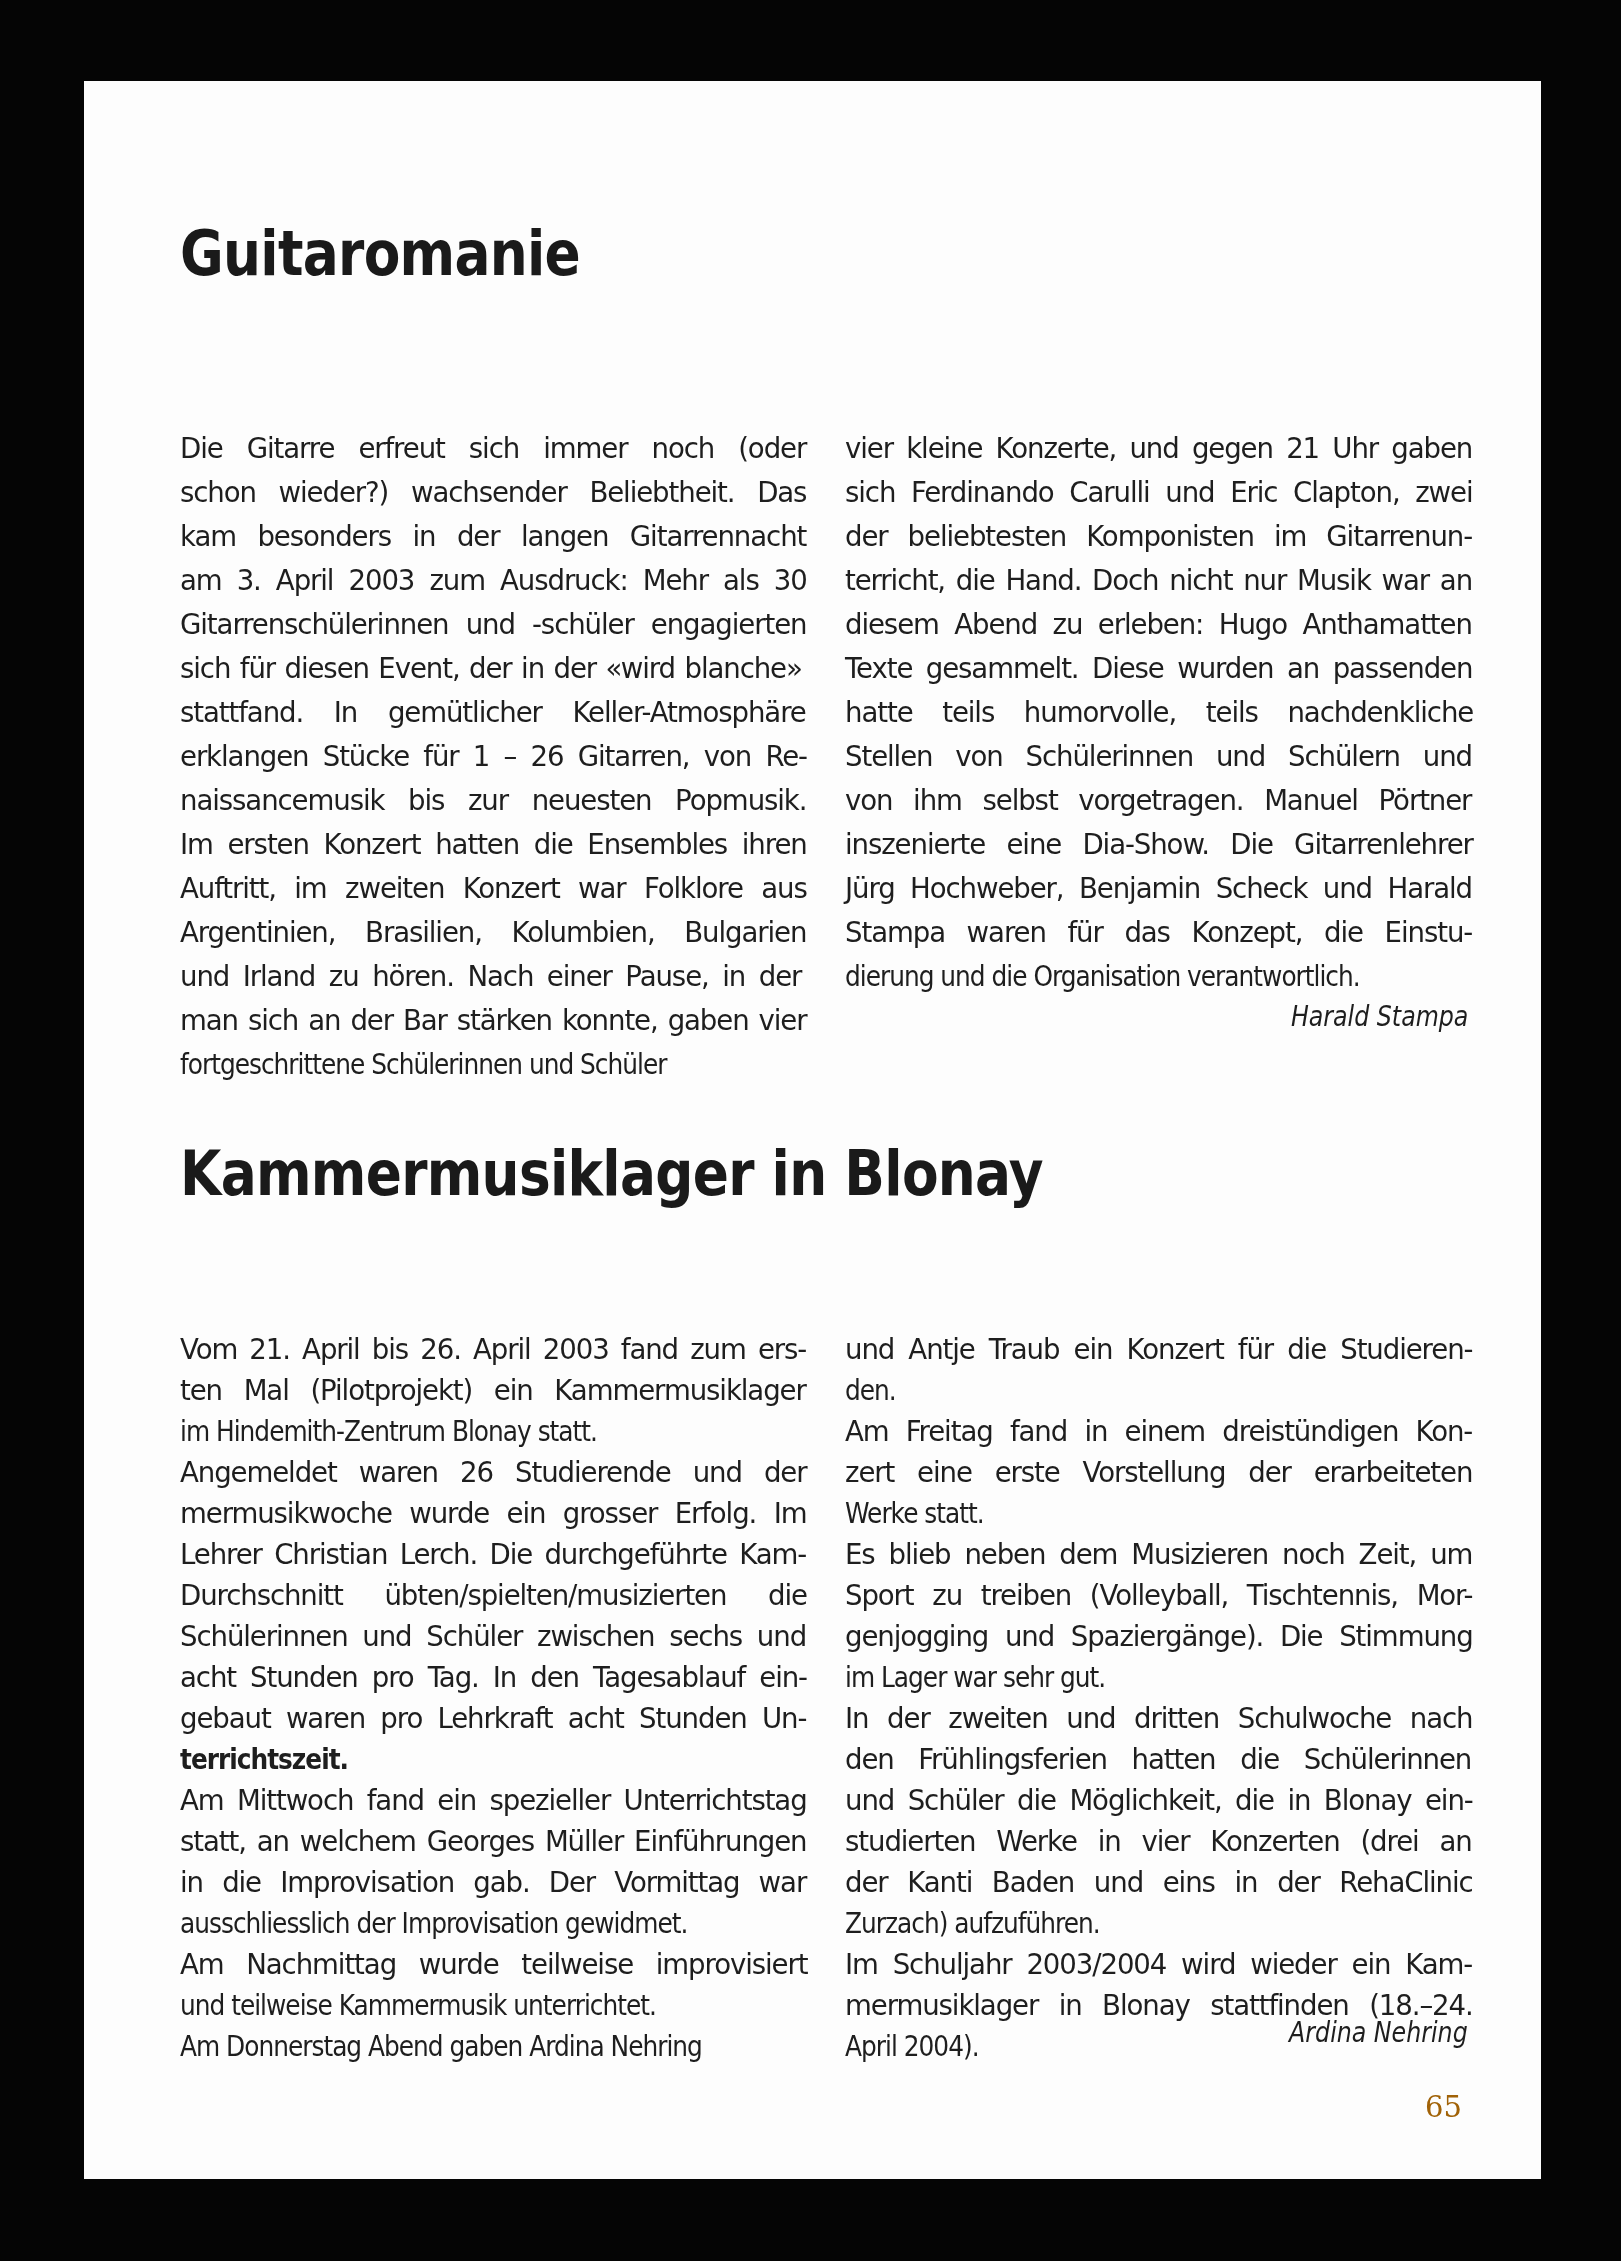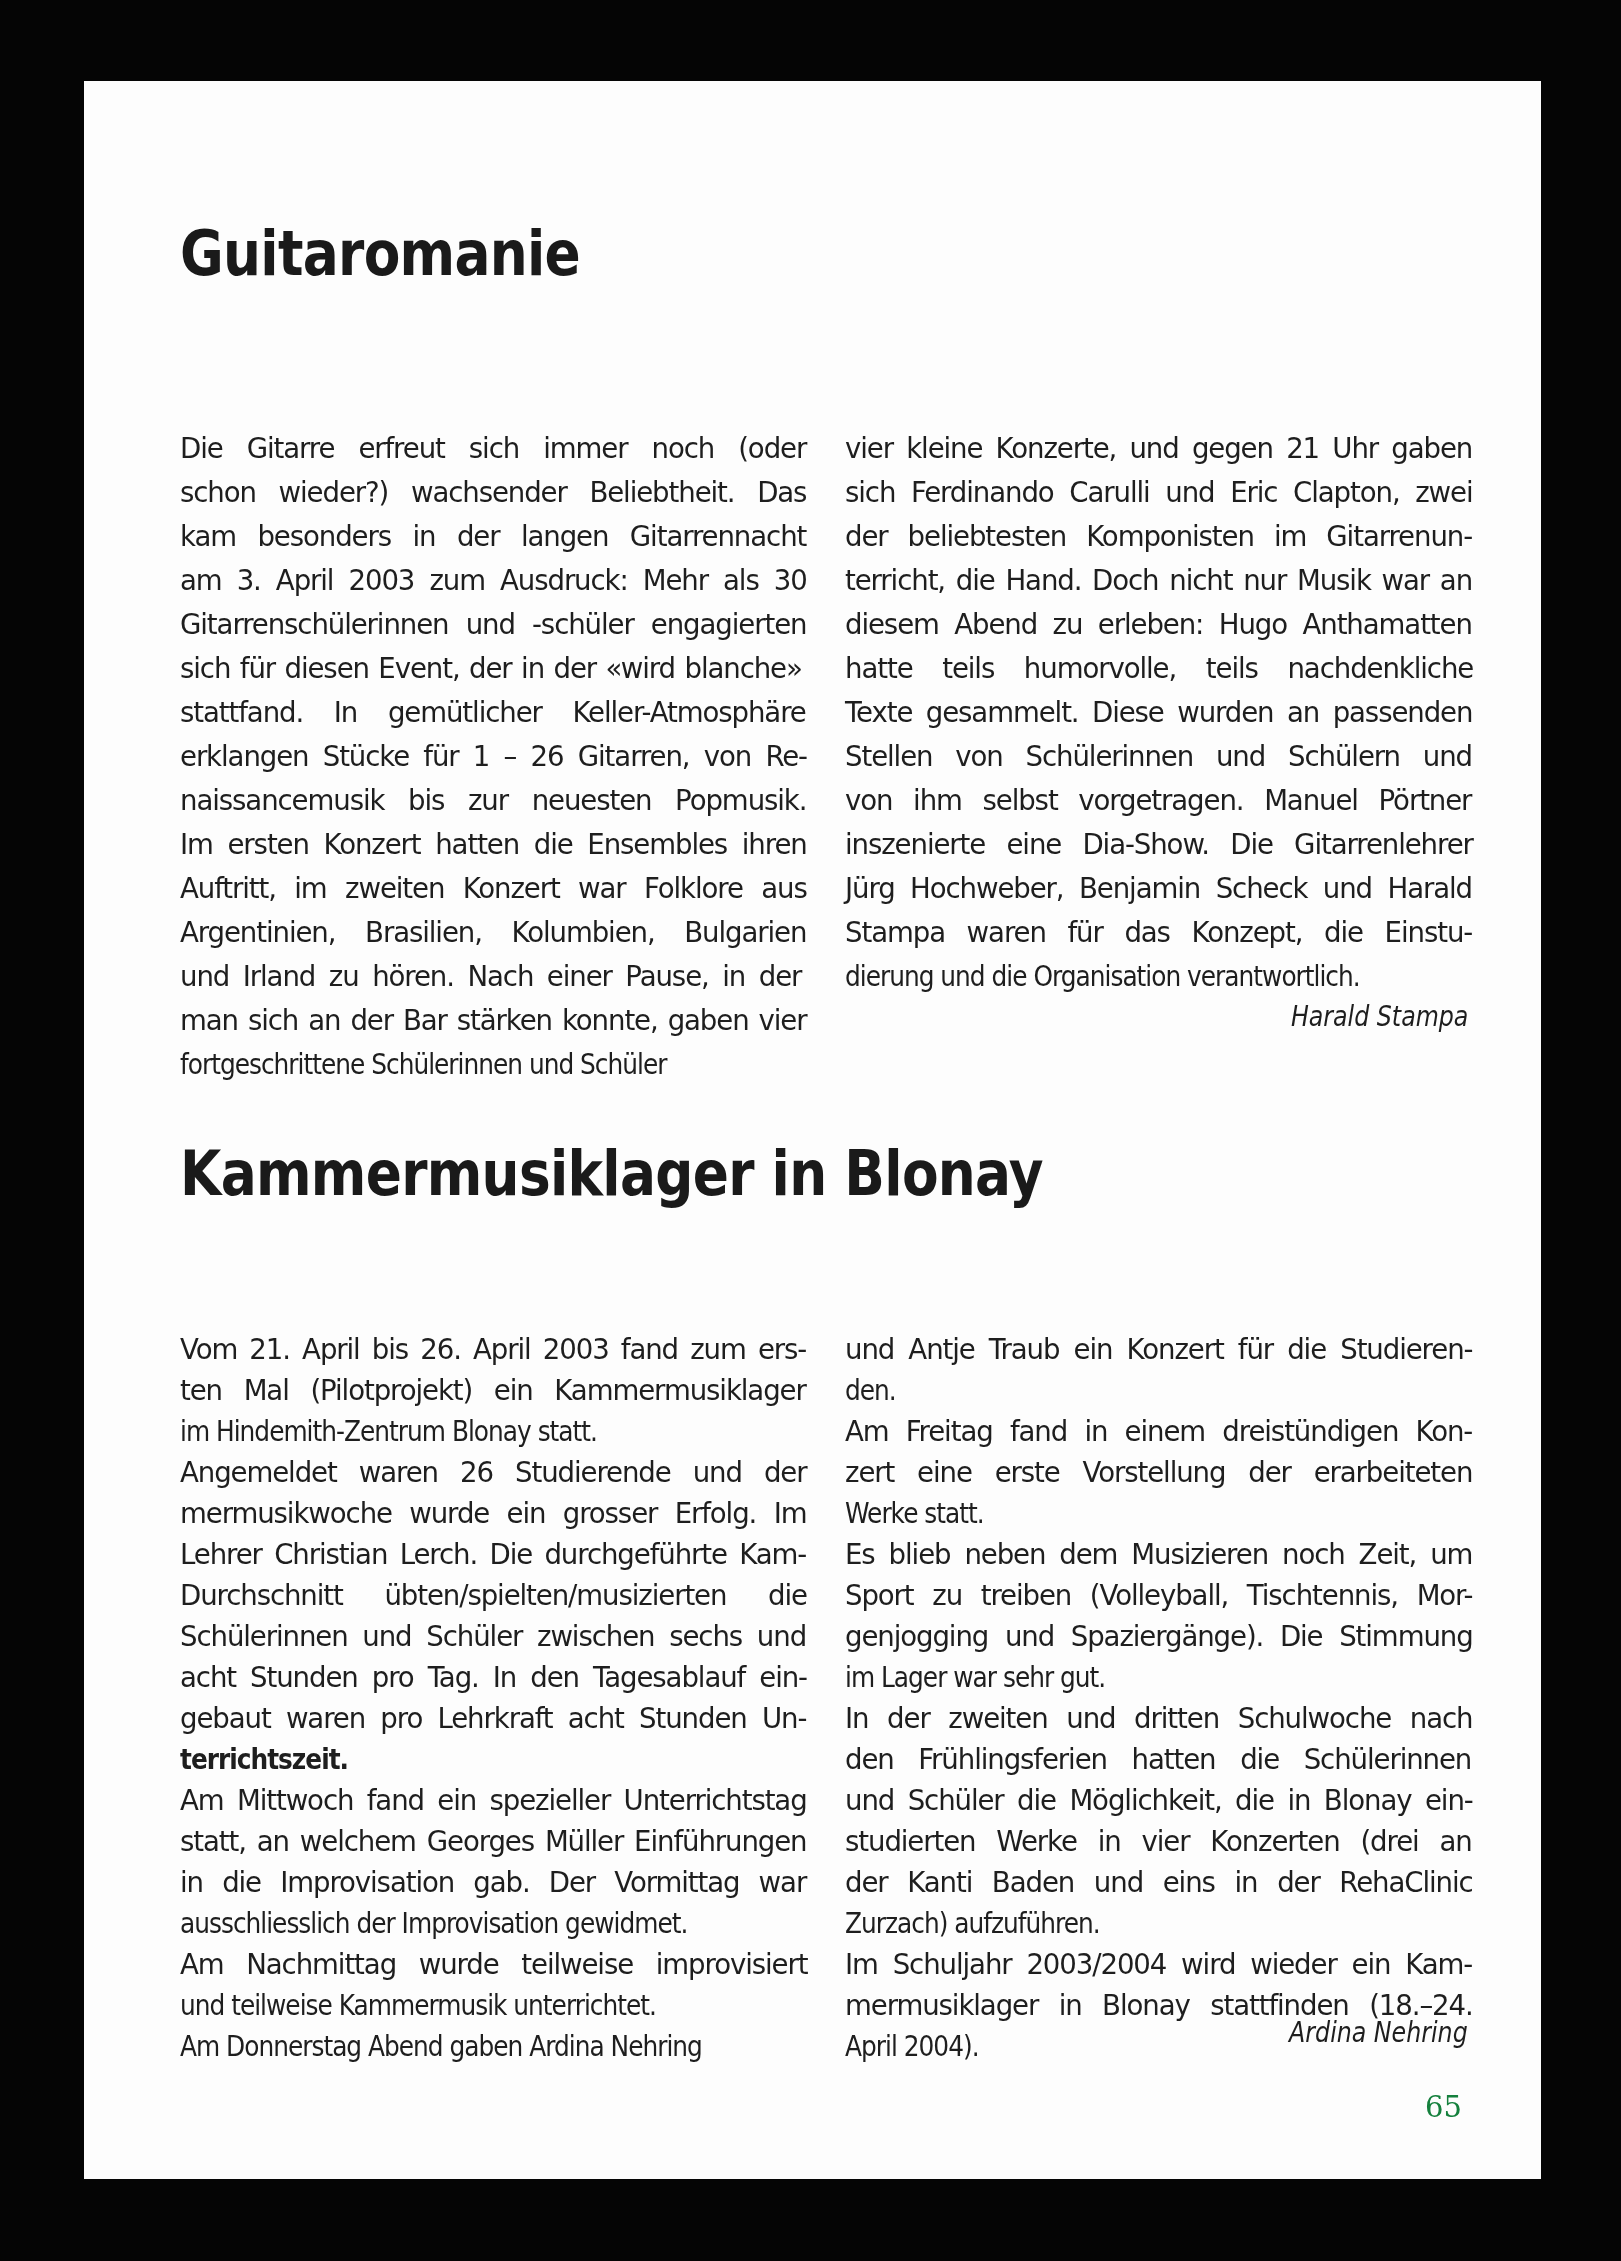--- a/index.html
+++ b/index.html
@@ -65,21 +65,21 @@
     transform-origin: right center;
   }
   .author1 { right: 73px; top: 919px; }
   .author2 { right: 73px; top: 1935px; }
 
   .pagenum {
     position: absolute;
     right: 79px; top: 2009px;
     font-family: "DejaVu Serif", serif;
     font-size: 29px;
-    color: #15803d;
+    color: #a16207;
   }
   
   .col .line { letter-spacing: -1.1px; word-spacing: 0px; }
 </style>
 </head>
 <body>
 
 <div class="page">
   <h1 class="heading h1">Guitaromanie</h1>
 
@@ -99,22 +99,22 @@
       <span class="line" style="text-align: left; text-align-last: left;"><span class="inner" style="word-spacing: 5.9px;">und  Irland zu hören. Nach einer Pause, in der</span></span>
       <span class="line" style="text-align: right; text-align-last: left;"><span class="inner" style="word-spacing: 2.3px;">man sich an der Bar stärken konnte, gaben vier</span></span>
       <span class="line last" style="text-align: left; text-align-last: left;"><span class="inner" style="transform: scaleX(0.9);">fortgeschrittene Schülerinnen und Schüler</span></span>
     </div>
   <div class="col col2s1">
       <span class="line" style="text-align: left; text-align-last: left;"><span class="inner" style="word-spacing: 5.6px;">vier kleine Konzerte, und gegen 21 Uhr gaben</span></span>
       <span class="line" style="text-align: left; text-align-last: left;"><span class="inner" style="word-spacing: 8px;">sich Ferdinando Carulli und Eric Clapton, zwei</span></span>
       <span class="line" style="text-align: left; text-align-last: left;"><span class="inner" style="word-spacing: 12.4px;">der beliebtesten Komponisten im Gitarrenun-</span></span>
       <span class="line" style="text-align: left; text-align-last: left;"><span class="inner" style="word-spacing: 3.1px;">terricht, die Hand. Doch nicht nur Musik war an</span></span>
       <span class="line" style="text-align: left; text-align-last: left;"><span class="inner" style="word-spacing: 7.8px;">diesem Abend zu erleben: Hugo Anthamatten</span></span>
+      <span class="line" style="text-align: left; text-align-last: left;"><span class="inner" style="word-spacing: 5.8px;">Texte gesammelt. Diese wurden an passenden</span></span>
       <span class="line" style="text-align: left; text-align-last: left;"><span class="inner" style="word-spacing: 22px;">hatte teils humorvolle, teils nachdenkliche</span></span>
-      <span class="line" style="text-align: left; text-align-last: left;"><span class="inner" style="word-spacing: 5.8px;">Texte gesammelt. Diese wurden an passenden</span></span>
       <span class="line" style="text-align: left; text-align-last: left;"><span class="inner" style="word-spacing: 15.2px;">Stellen von Schülerinnen und Schülern und</span></span>
       <span class="line" style="text-align: left; text-align-last: left;"><span class="inner" style="word-spacing: 13px;">von ihm selbst vorgetragen. Manuel Pörtner</span></span>
       <span class="line" style="text-align: left; text-align-last: left;"><span class="inner" style="word-spacing: 13.6px;">inszenierte eine Dia-Show. Die Gitarrenlehrer</span></span>
       <span class="line" style="text-align: left; text-align-last: left;"><span class="inner" style="word-spacing: 7.8px;">Jürg Hochweber, Benjamin Scheck und Harald</span></span>
       <span class="line" style="text-align: left; text-align-last: left;"><span class="inner" style="word-spacing: 14px;">Stampa waren für das Konzept, die Einstu-</span></span>
       <span class="line last" style="text-align: left; text-align-last: left;"><span class="inner" style="transform: scaleX(0.9);">dierung und die Organisation verantwortlich.</span></span>
     </div>
 
   <div class="author author1">Harald Stampa</div>
 

